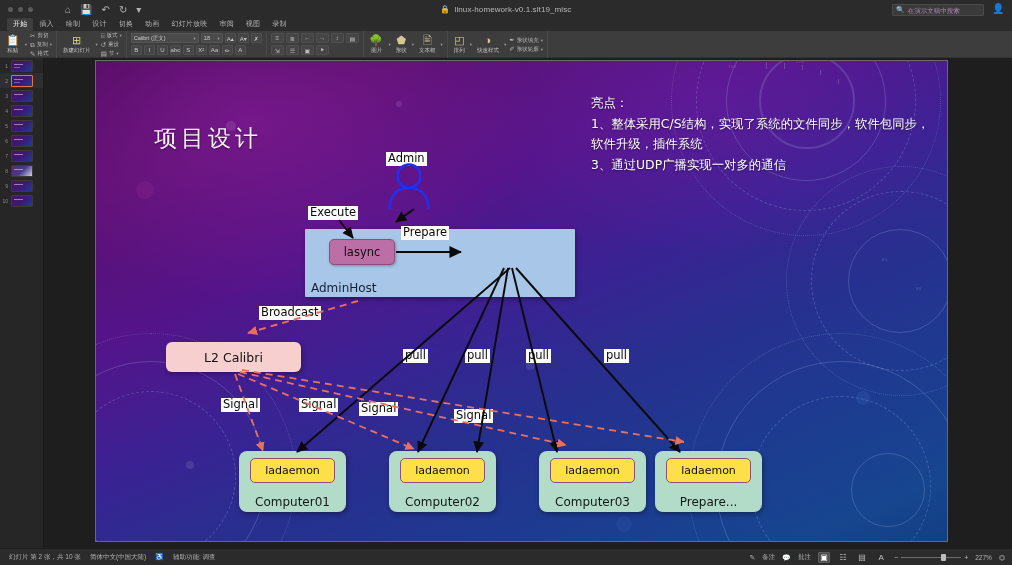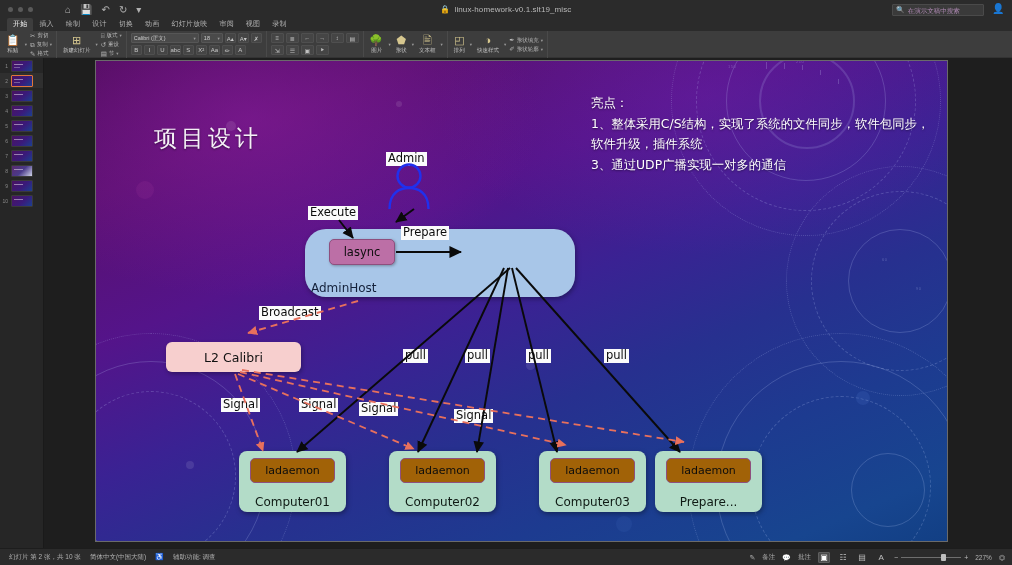--- a/index.html
+++ b/index.html
@@ -256,21 +256,21 @@
   }
 
   
   .person { position: absolute; left: 290px; top: 100px; width: 46px; height: 48px; }
 
   
   .adminhost {
     position: absolute; left: 209px; top: 168px;
     width: 270px; height: 68px;
     background: #a8c6e8;
-    border-radius: 21px;
+    border-radius: 1px;
     box-shadow: 1px 2px 5px rgba(0,0,0,.35);
   }
   .adminhost-lbl {
     position: absolute; left: 6px; bottom: 2px;
     color: #14213a; font-size: 12px;
     font-family: "DejaVu Sans", "Liberation Sans", sans-serif;
   }
   .pinkbox {
     position: absolute;
     background: #bc6fa6;
@@ -302,21 +302,21 @@
   .compnode {
     position: absolute; top: 390px;
     width: 107px; height: 61px;
     background: #b3dcc8;
     border-radius: 8px;
     box-shadow: 1px 2px 5px rgba(0,0,0,.35);
   }
   .compnode .daem {
     position: absolute; left: 11px; top: 7px;
     width: 85px; height: 25px;
-    background: #a16207; border: 1px solid #8e4f7e;
+    background: #fde047; border: 1px solid #8e4f7e;
     border-radius: 5px;
     color: #0d0d0d; font-size: 11px;
     font-family: "DejaVu Sans", "Liberation Sans", sans-serif;
     display: flex; align-items: center; justify-content: center;
   }
   .compnode .cname {
     position: absolute; left: 0; right: 0; bottom: 3px;
     text-align: center; color: #0f1a14;
     font-size: 12px;
     font-family: "DejaVu Sans", "Liberation Sans", sans-serif;

